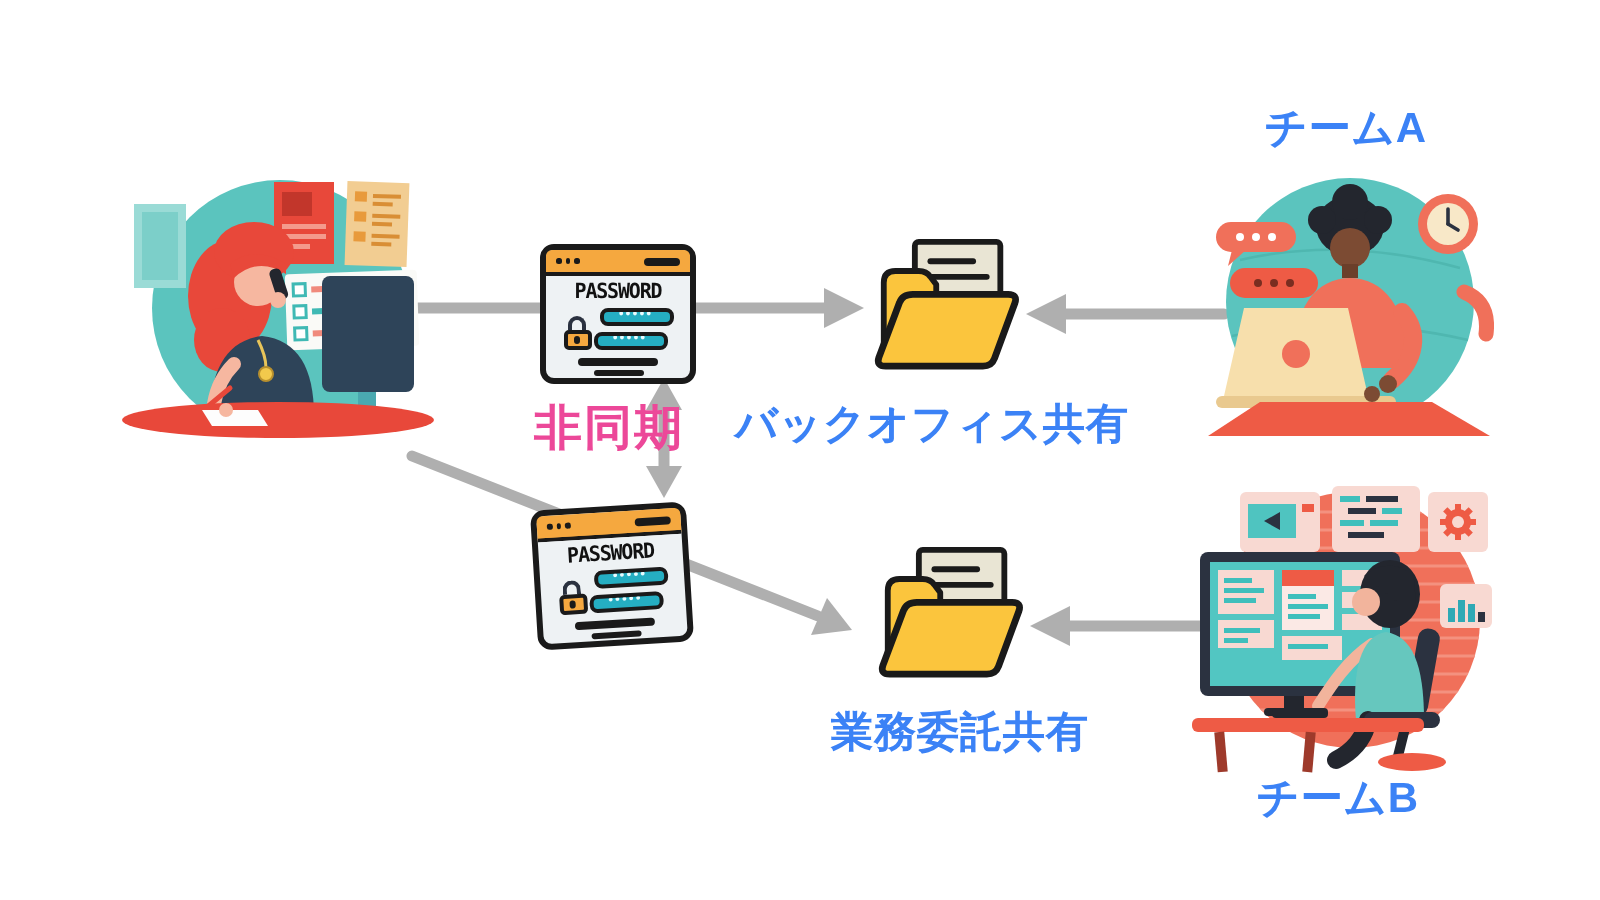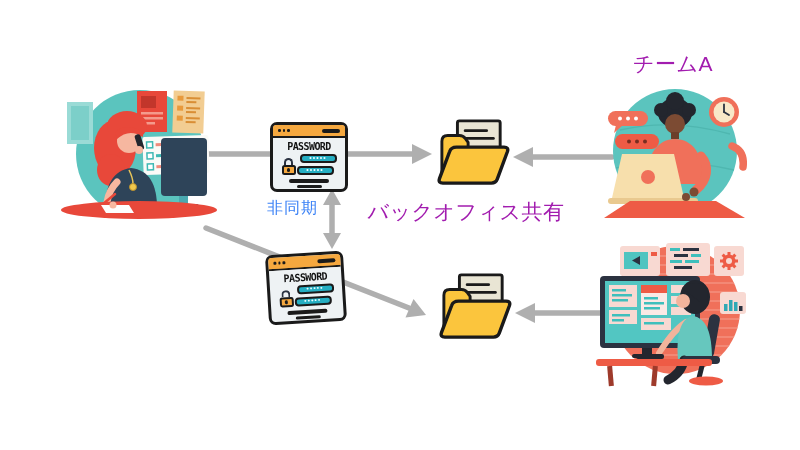--- a/index.html
+++ b/index.html
@@ -6,25 +6,25 @@
   .canvas {
     position:relative; width:800px; height:450px; background:#ffffff;
     overflow:hidden; font-family:"Liberation Sans","DejaVu Sans",sans-serif;
   }
   .abs { position:absolute; }
   svg { display:block; }
 
   
   .jp-label {
     position:absolute; width:220px; text-align:center;
-    font-size:21px; font-weight:400; color:#a21caf; white-space:nowrap;
+    font-size:21px; font-weight:700; color:#3b82f6; white-space:nowrap;
     z-index:4; letter-spacing:0.5px;
   }
   .async-label {
-    position:absolute; font-size:16px; font-weight:400; color:#3b82f6;
+    position:absolute; font-size:24px; font-weight:700; color:#ec4899;
     white-space:nowrap; z-index:4; letter-spacing:1px;
   }
 
   
   .pw {
     position:absolute; width:78px; height:70px; background:#eef2f4;
     border:3px solid #1a1a1a; border-radius:7px; box-sizing:border-box;
     z-index:3;
   }
   .pw-bar {
@@ -227,20 +227,21 @@
 
   <svg class="abs" style="left:436px;top:272px;z-index:2" width="76" height="68" viewBox="0 0 78 70">
     <g>
       <rect x="24" y="3" width="44" height="40" rx="2" fill="#e9e5d4" stroke="#1a1a1a" stroke-width="3"></rect>
       <line x1="32" y1="13" x2="54" y2="13" stroke="#1a1a1a" stroke-width="3" stroke-linecap="round"></line>
       <line x1="32" y1="21" x2="61" y2="21" stroke="#1a1a1a" stroke-width="3" stroke-linecap="round"></line>
     </g>
     <path d="M8,64 L8,24 Q8,18 14,18 L26,18 Q30,18 32,21 L35,25 L35,64 Z" fill="#fbc53d" stroke="#1a1a1a" stroke-width="3" stroke-linejoin="round"></path>
     <path d="M23,30 L72,30 Q77,30 75.5,34.5 L65,63 Q63.5,67 59,67 L9,67 Q4,67 5.5,62.5 L16,34.5 Q17.5,30 23,30 Z" fill="#fbc53d" stroke="#1a1a1a" stroke-width="3.5" stroke-linejoin="round"></path>
   </svg>
+  <div class="jp-label" style="left:370px;top:352px">業務委託共有</div>
 
   <div class="jp-label" style="left:563px;top:50px">チームA</div>
   <svg class="abs" style="left:602px;top:84px;z-index:2" width="145" height="135" viewBox="0 0 145 135">
     <circle cx="73" cy="67" r="62" fill="#5bc4be"></circle>
     <path d="M18,46 Q70,34 128,50" stroke="#4fb7b0" stroke-width="1.3" fill="none"></path>
     <path d="M14,84 Q70,72 132,86" stroke="#4fb7b0" stroke-width="1.3" fill="none"></path>
 
     <g>
       <circle cx="122" cy="28" r="15" fill="#f0705a"></circle>
       <circle cx="122" cy="28" r="10.5" fill="#f8e8c8"></circle>
@@ -380,14 +381,15 @@
       <ellipse cx="110" cy="141" rx="17" ry="4.5" fill="#ee5b45"></ellipse>
     </g>
 
     <g>
       <rect x="40" y="114" width="28" height="5" rx="2" fill="#23262e"></rect>
       <rect x="0" y="119" width="116" height="7" rx="3" fill="#ee5b45"></rect>
       <rect x="12" y="126" width="5" height="20" fill="#9e3a2b" transform="rotate(-5 14 136)"></rect>
       <rect x="56" y="126" width="5" height="20" fill="#9e3a2b" transform="rotate(5 58 136)"></rect>
     </g>
   </svg>
+  <div class="jp-label" style="left:559px;top:385px">チームB</div>
 
 </div>
 
 </body></html>

